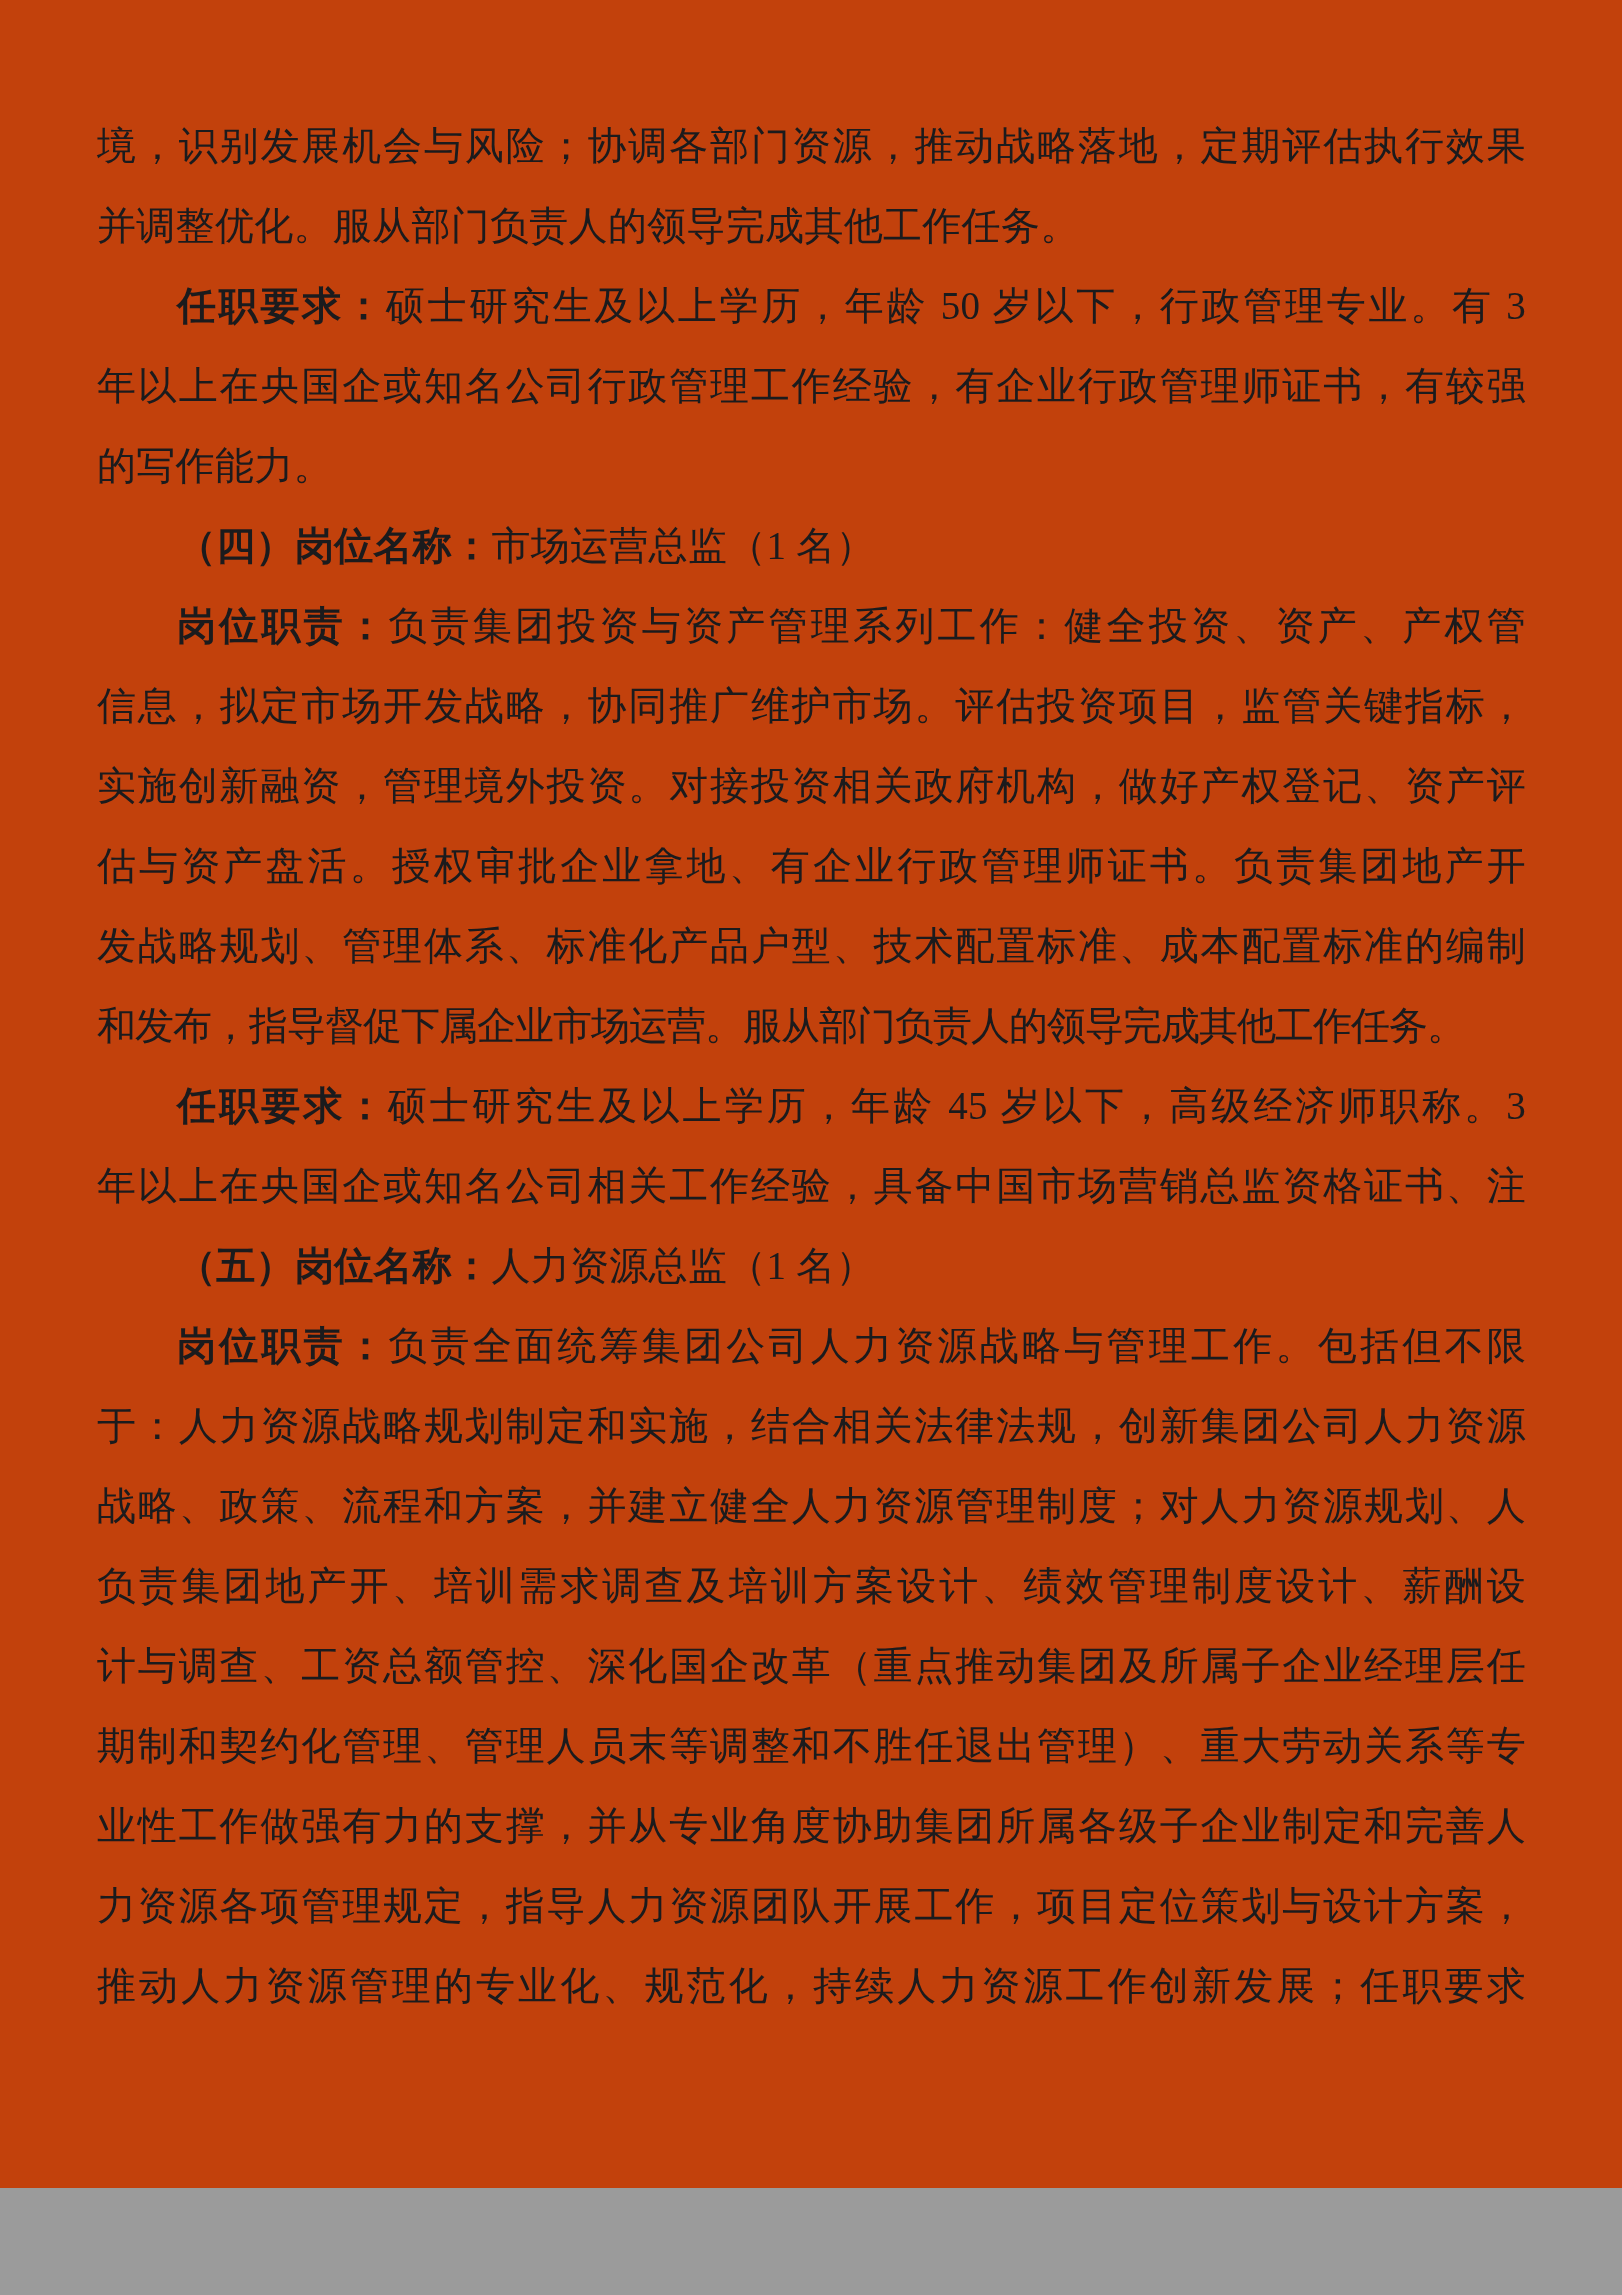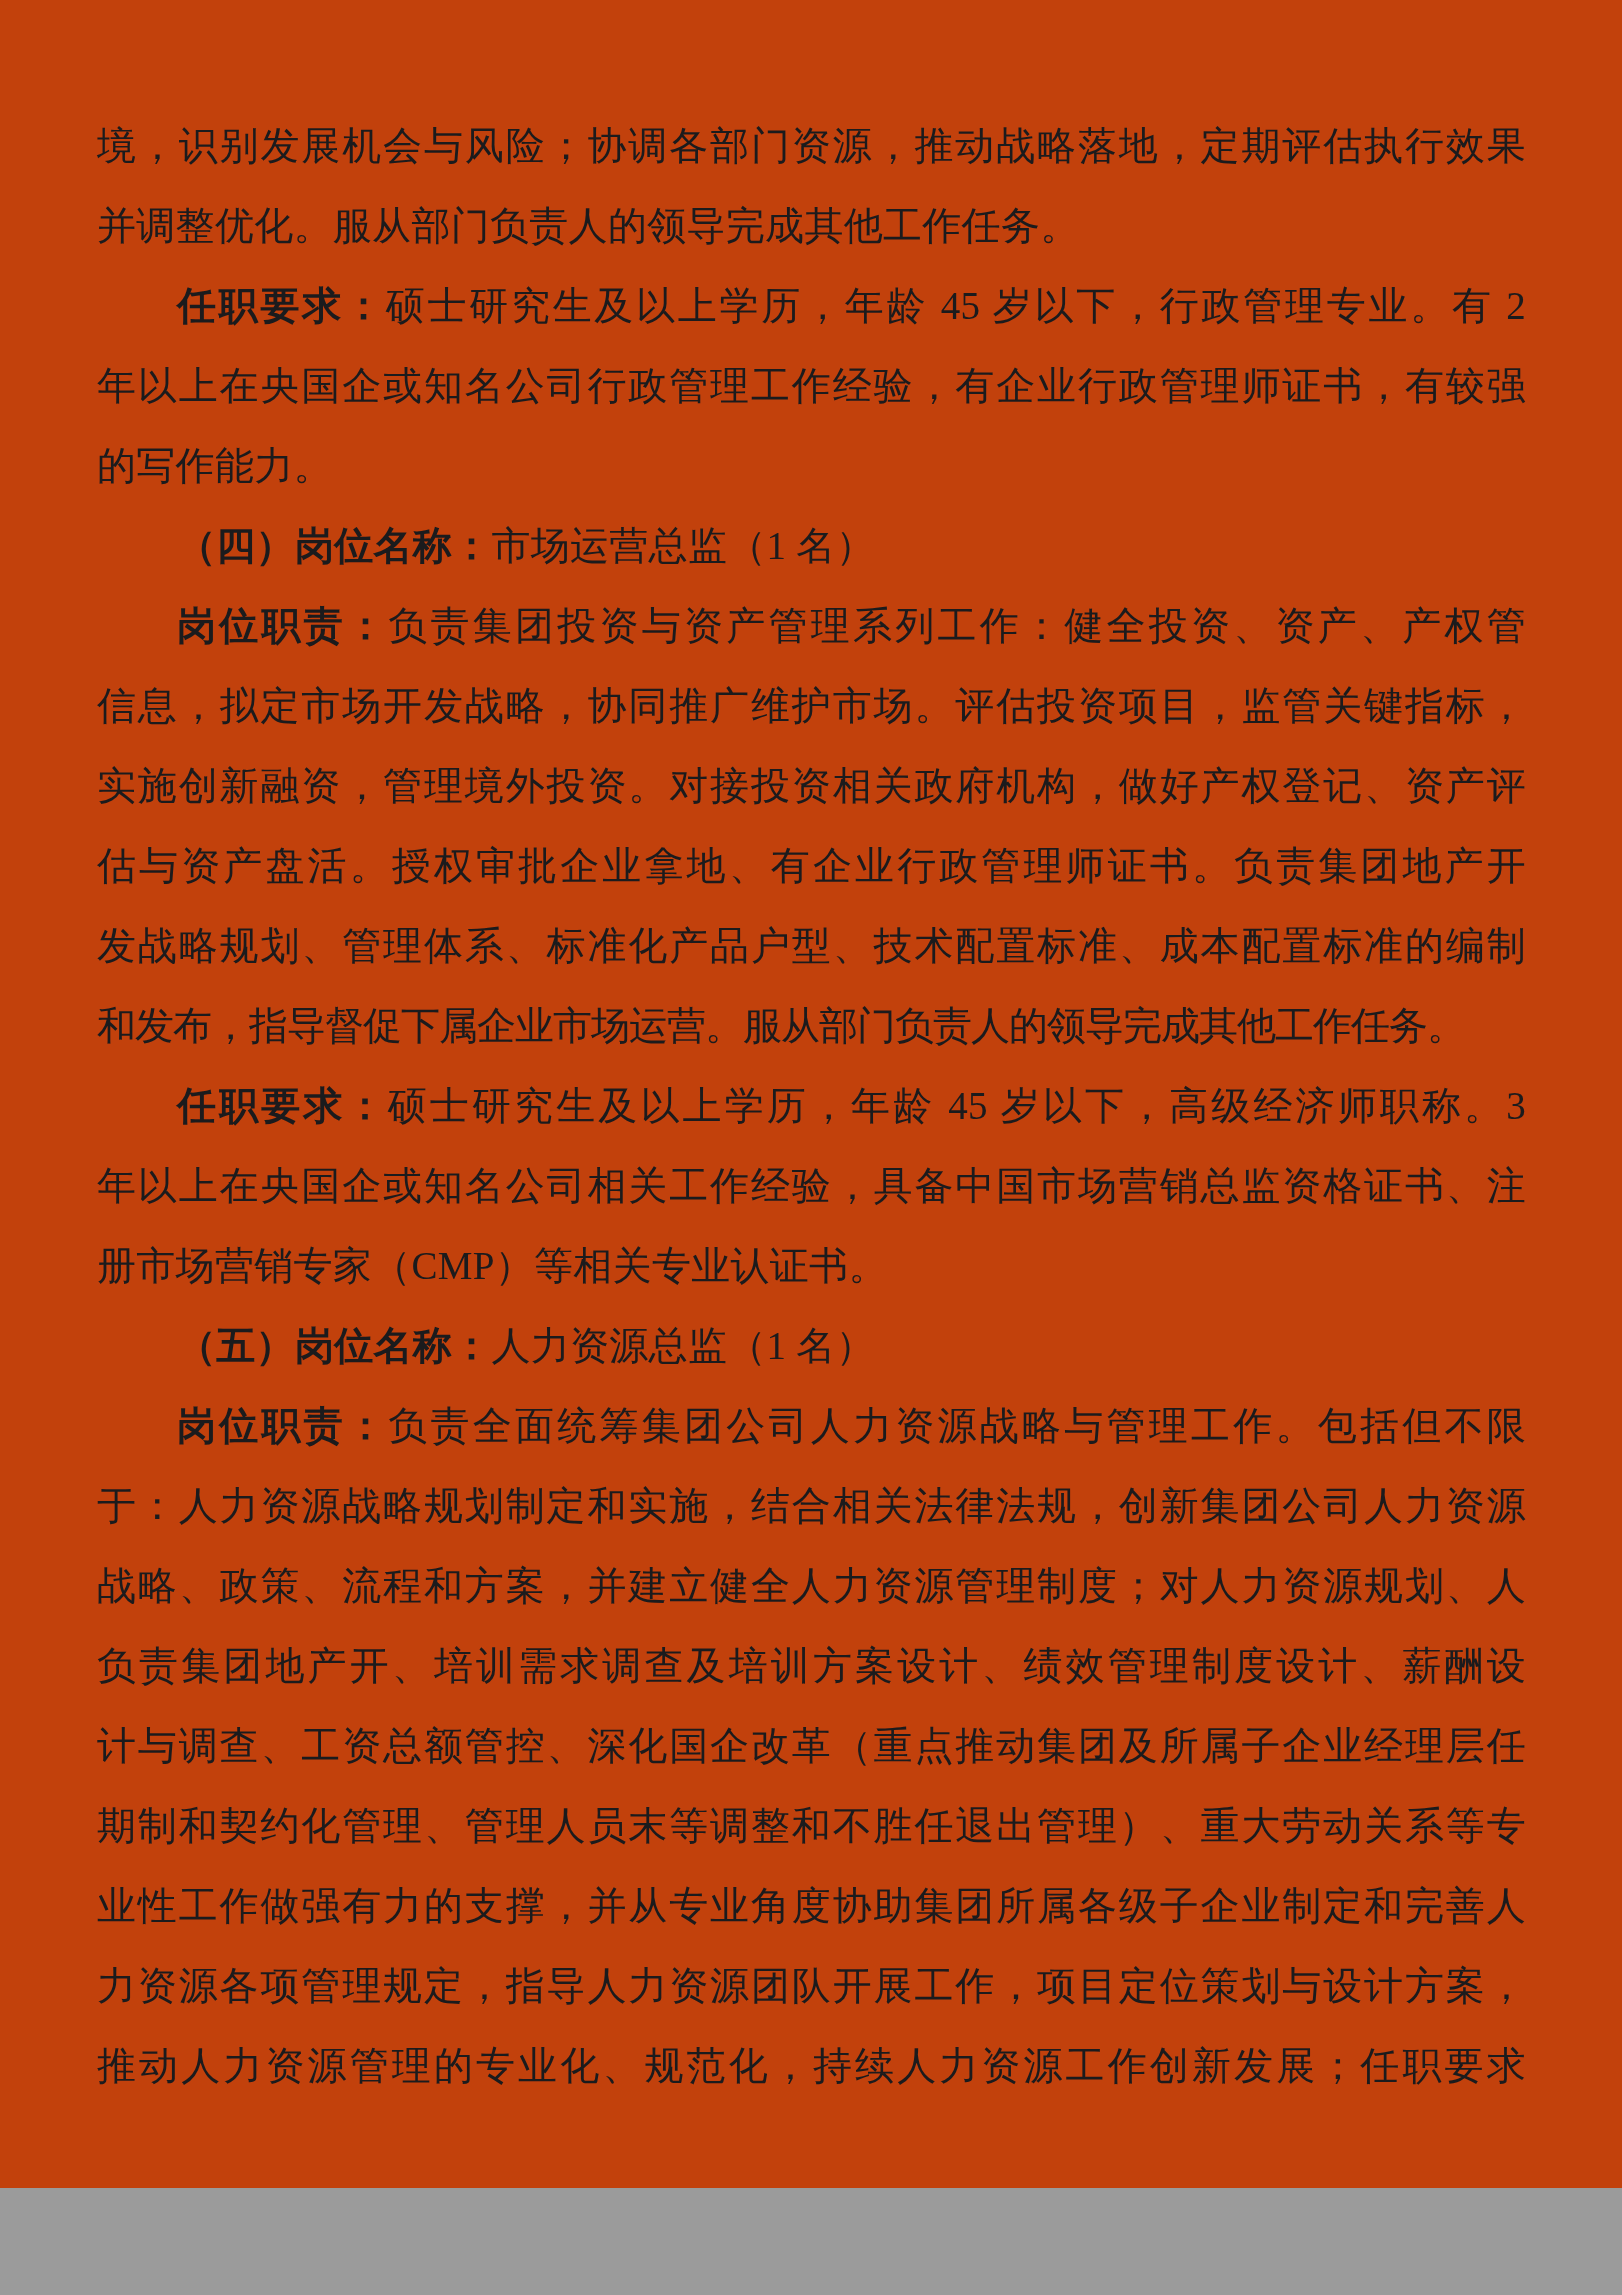--- a/index.html
+++ b/index.html
@@ -41,33 +41,32 @@
   .lead {
     font-weight: 700;
   }
 </style>
 </head>
 <body>
 
 <div class="page">
   <div class="line"><span class="lead"></span><span>境，识别发展机会与风险；协调各部门资源，推动战略落地，定期评估执行效果</span></div>
   <div class="line last"><span class="lead"></span><span>并调整优化。服从部门负责人的领导完成其他工作任务。</span></div>
-  <div class="line indent"><span class="lead">任职要求：</span><span>硕士研究生及以上学历，年龄 45 岁以下，行政管理专业。有 2</span></div>
+  <div class="line indent"><span class="lead">任职要求：</span><span>硕士研究生及以上学历，年龄 50 岁以下，行政管理专业。有 3</span></div>
   <div class="line"><span class="lead"></span><span>年以上在央国企或知名公司行政管理工作经验，有企业行政管理师证书，有较强</span></div>
   <div class="line last"><span class="lead"></span><span>的写作能力。</span></div>
   <div class="line last indent"><span class="lead">（四）岗位名称：</span><span>市场运营总监（1 名）</span></div>
   <div class="line indent"><span class="lead">岗位职责：</span><span>负责集团投资与资产管理系列工作：健全投资、资产、产权管</span></div>
   <div class="line"><span class="lead"></span><span>信息，拟定市场开发战略，协同推广维护市场。评估投资项目，监管关键指标，</span></div>
   <div class="line"><span class="lead"></span><span>实施创新融资，管理境外投资。对接投资相关政府机构，做好产权登记、资产评</span></div>
   <div class="line"><span class="lead"></span><span>估与资产盘活。授权审批企业拿地、有企业行政管理师证书。负责集团地产开</span></div>
   <div class="line"><span class="lead"></span><span>发战略规划、管理体系、标准化产品户型、技术配置标准、成本配置标准的编制</span></div>
   <div class="line tight"><span class="lead"></span><span>和发布，指导督促下属企业市场运营。服从部门负责人的领导完成其他工作任务。</span></div>
   <div class="line indent"><span class="lead">任职要求：</span><span>硕士研究生及以上学历，年龄 45 岁以下，高级经济师职称。3</span></div>
   <div class="line"><span class="lead"></span><span>年以上在央国企或知名公司相关工作经验，具备中国市场营销总监资格证书、注</span></div>
-  <div class="line last"><span class="lead"></span><span>册市场营销专家（CMP）等相关专业认证书。</span></div>
   <div class="line last indent"><span class="lead">（五）岗位名称：</span><span>人力资源总监（1 名）</span></div>
   <div class="line indent"><span class="lead">岗位职责：</span><span>负责全面统筹集团公司人力资源战略与管理工作。包括但不限</span></div>
   <div class="line"><span class="lead"></span><span>于：人力资源战略规划制定和实施，结合相关法律法规，创新集团公司人力资源</span></div>
   <div class="line"><span class="lead"></span><span>战略、政策、流程和方案，并建立健全人力资源管理制度；对人力资源规划、人</span></div>
   <div class="line"><span class="lead"></span><span>负责集团地产开、培训需求调查及培训方案设计、绩效管理制度设计、薪酬设</span></div>
   <div class="line"><span class="lead"></span><span>计与调查、工资总额管控、深化国企改革（重点推动集团及所属子企业经理层任</span></div>
   <div class="line"><span class="lead"></span><span>期制和契约化管理、管理人员末等调整和不胜任退出管理）、重大劳动关系等专</span></div>
   <div class="line"><span class="lead"></span><span>业性工作做强有力的支撑，并从专业角度协助集团所属各级子企业制定和完善人</span></div>
   <div class="line"><span class="lead"></span><span>力资源各项管理规定，指导人力资源团队开展工作，项目定位策划与设计方案，</span></div>
   <div class="line"><span class="lead"></span><span>推动人力资源管理的专业化、规范化，持续人力资源工作创新发展；任职要求</span></div>

